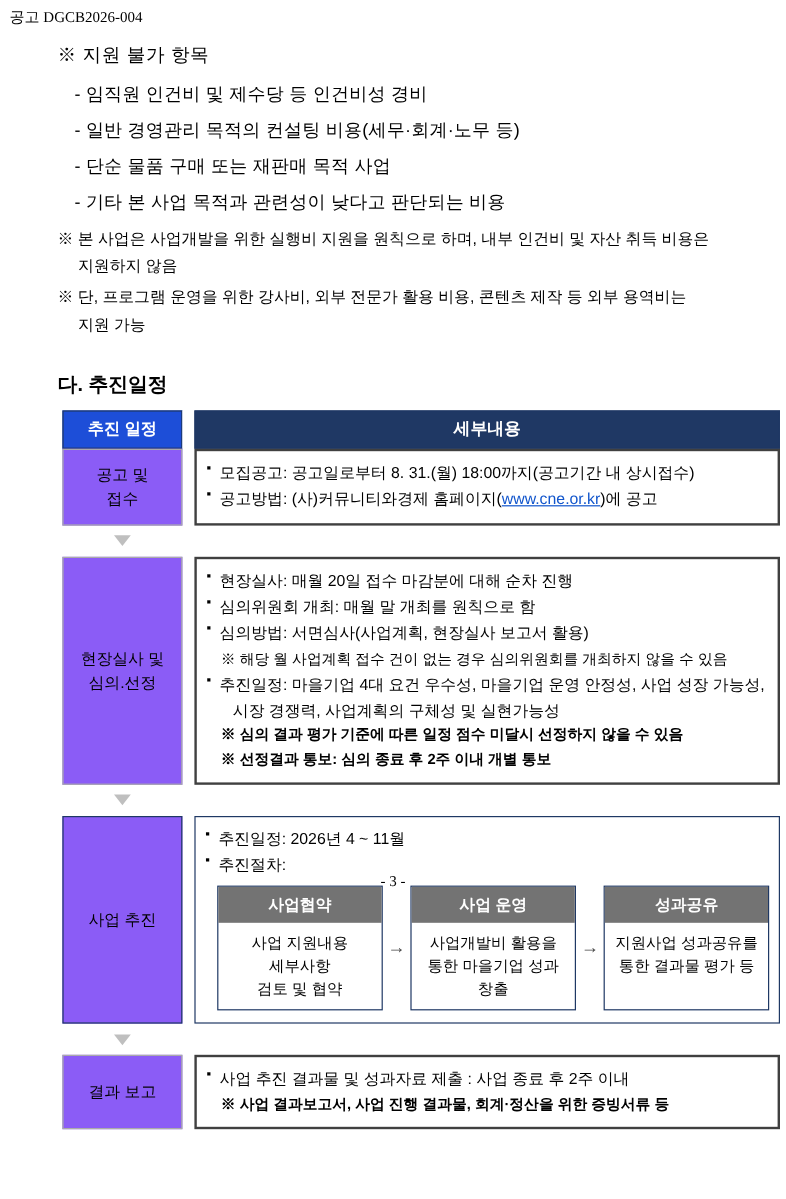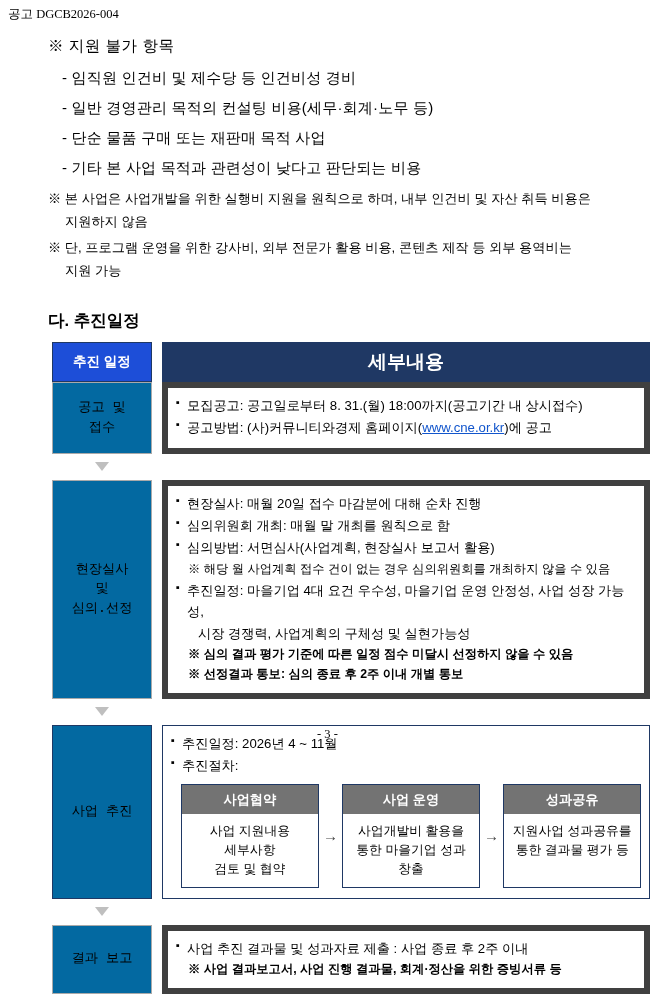--- a/index.html
+++ b/index.html
@@ -88,43 +88,43 @@
     border: 1px solid #1f3864;
   }
   table.sched th.hdr-gap {
     width: 10px;
     border: none;
     background: #ffffff;
   }
   table.sched th.hdr-right {
     background: #1f3864;
     color: #ffffff;
-    font-size: 19px;
+    font-size: 14px;
     font-family: "Liberation Sans", sans-serif;
     font-weight: bold;
     text-align: center;
     padding: 6px 0;
     border: 1px solid #1f3864;
   }
   .stage-cell {
-    background: #0369a1;
+    background: #8b5cf6;
     border: 1px solid #aaaaaa;
     width: 100px;
     text-align: center;
     font-size: 13.2px;
-    font-family: Liberation Mono, monospace;
+    font-family: Liberation Sans, sans-serif;
     vertical-align: middle;
     line-height: 1.5;
-    padding: 4px 14px;
+    padding: 4px 4px;
   }
   .stage-cell.highlight {
     border: 1.6px solid #1f3864;
   }
   .detail-cell {
-    border: 6px solid #404040;
+    border: 2px solid #404040;
     padding: 7px 8px 8px 8px;
     vertical-align: top;
     font-size: 13.2px;
     font-family: "Liberation Sans", sans-serif;
     line-height: 1.62;
   }
   .detail-cell.highlight {
     border: 1.6px solid #1f3864;
   }
   .gap-cell { width: 10px; border: none; }

